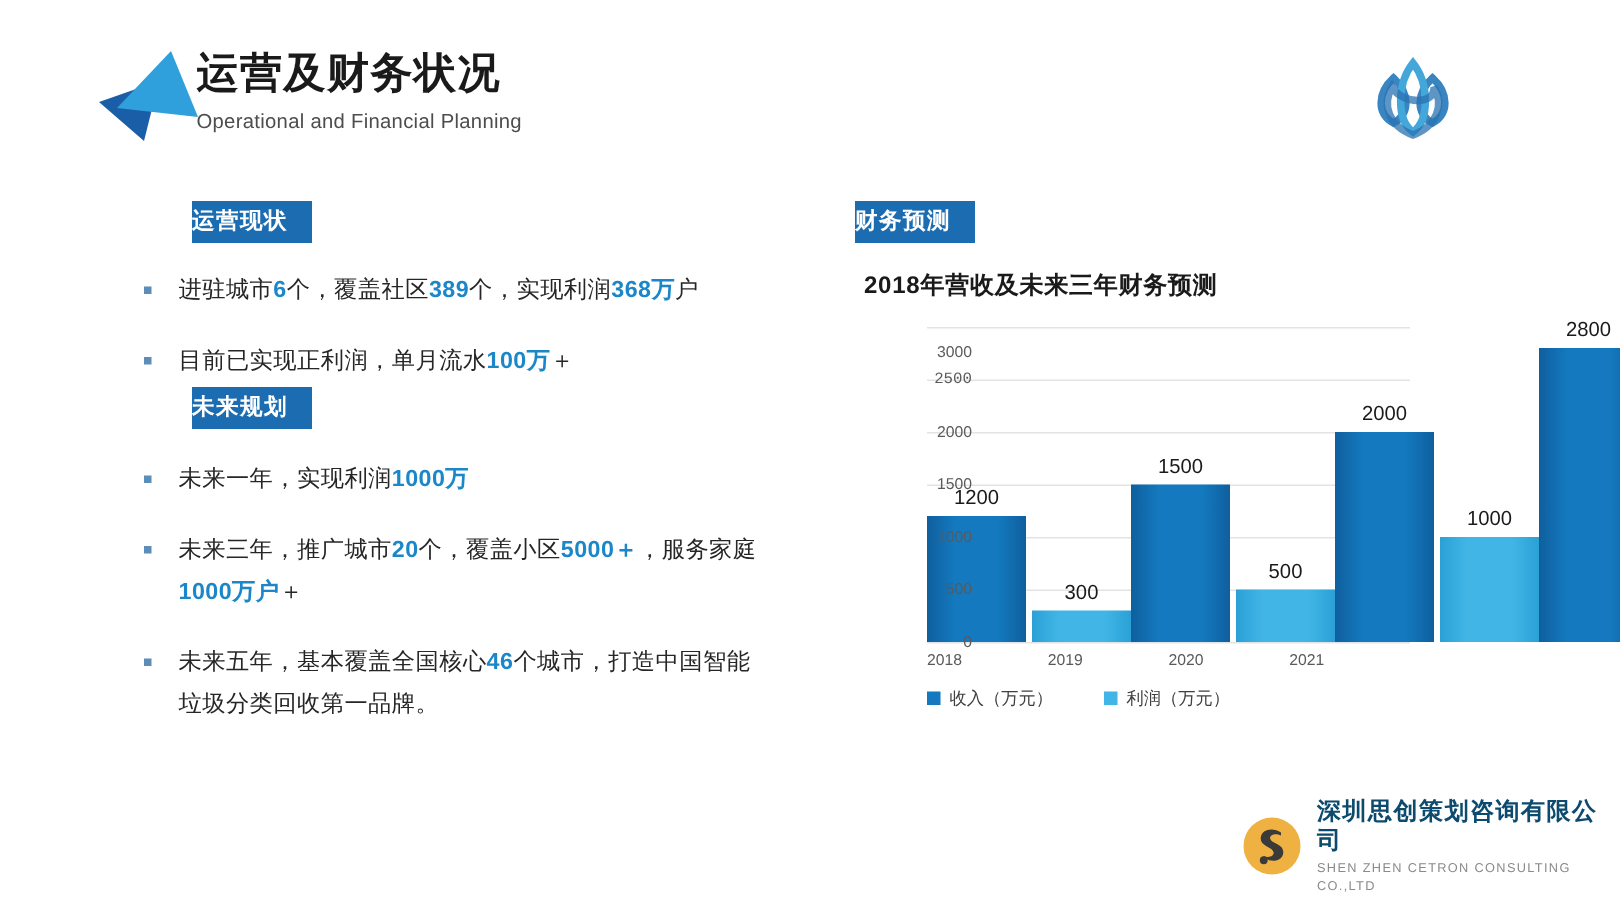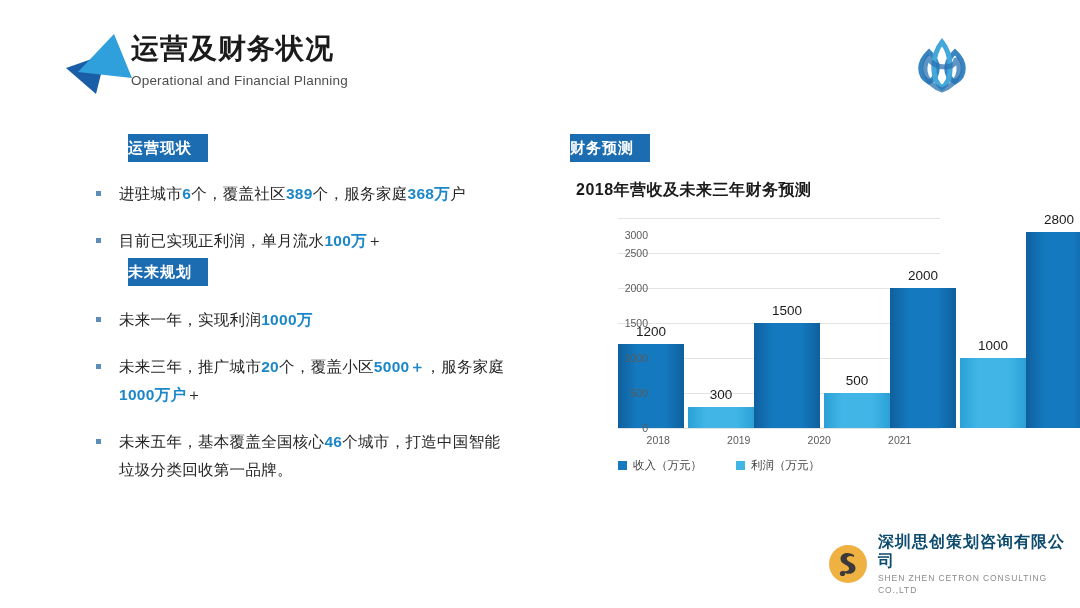--- a/index.html
+++ b/index.html
@@ -100,21 +100,21 @@
     position:absolute;left:50%;transform:translateX(-50%);
     top:-20px;
     font-size:13.5px;color:#1a1a1a;
     white-space:nowrap;
   }
   .xtick-row{
     position:absolute;left:58px;top:224px;width:322px;
     display:flex;
   }
   .xtick{
-    flex:1 1 0;text-align:center;
+    flex:1 1 0;
     font-size:10.5px;color:#5a5a5a;
   }
   .legend{
     position:absolute;left:58px;top:248px;width:322px;
     display:flex;gap:34px;
   }
   .legend-item{display:flex;align-items:center;gap:6px;}
   .legend-swatch{width:9px;height:9px;}
   .legend-swatch.rev{background:#1479BE;}
   .legend-swatch.prof{background:#41B6E6;}
@@ -161,21 +161,21 @@
 
   <div class="left-panel">
 
     <div class="badge-wrap-1">
       <span class="badge">运营现状</span>
     </div>
 
     <div class="bullets bullets-1">
         <div class="bullet">
           <span class="bullet-dot"></span>
-          <div class="bullet-text"><span>进驻城市</span><span class="hl">6</span><span>个，覆盖社区</span><span class="hl">389</span><span>个，服务家庭</span><span class="hl">368万</span><span>户</span></div>
+          <div class="bullet-text"><span>进驻城市</span><span class="hl">6</span><span>个，覆盖社区</span><span class="hl">389</span><span>个，实现利润</span><span class="hl">368万</span><span>户</span></div>
         </div>
         <div class="bullet">
           <span class="bullet-dot"></span>
           <div class="bullet-text"><span>目前已实现正利润，单月流水</span><span class="hl">100万</span><span>＋</span></div>
         </div>
       </div>
 
     <div class="badge-wrap-2">
       <span class="badge">未来规划</span>
     </div>
@@ -250,21 +250,21 @@
               </div>
             </div>
           </div>
       </div>
       <div>
           <div class="ytick" style="top: 218px;">0</div>
           <div class="ytick" style="top: 183px;">500</div>
           <div class="ytick" style="top: 148px;">1000</div>
           <div class="ytick" style="top: 113px;">1500</div>
           <div class="ytick" style="top: 78px;">2000</div>
-          <div class="ytick" style="top: 43px;">2500</div>
+          <div class="ytick" style="top: 43px; font-family: Liberation Mono, monospace;">2500</div>
           <div class="ytick" style="top: 25px; text-align: center;">3000</div>
         </div>
       <div class="xtick-row">
           <div class="xtick">2018</div>
           <div class="xtick">2019</div>
           <div class="xtick">2020</div>
           <div class="xtick">2021</div>
         </div>
       <div class="legend">
           <div class="legend-item">

